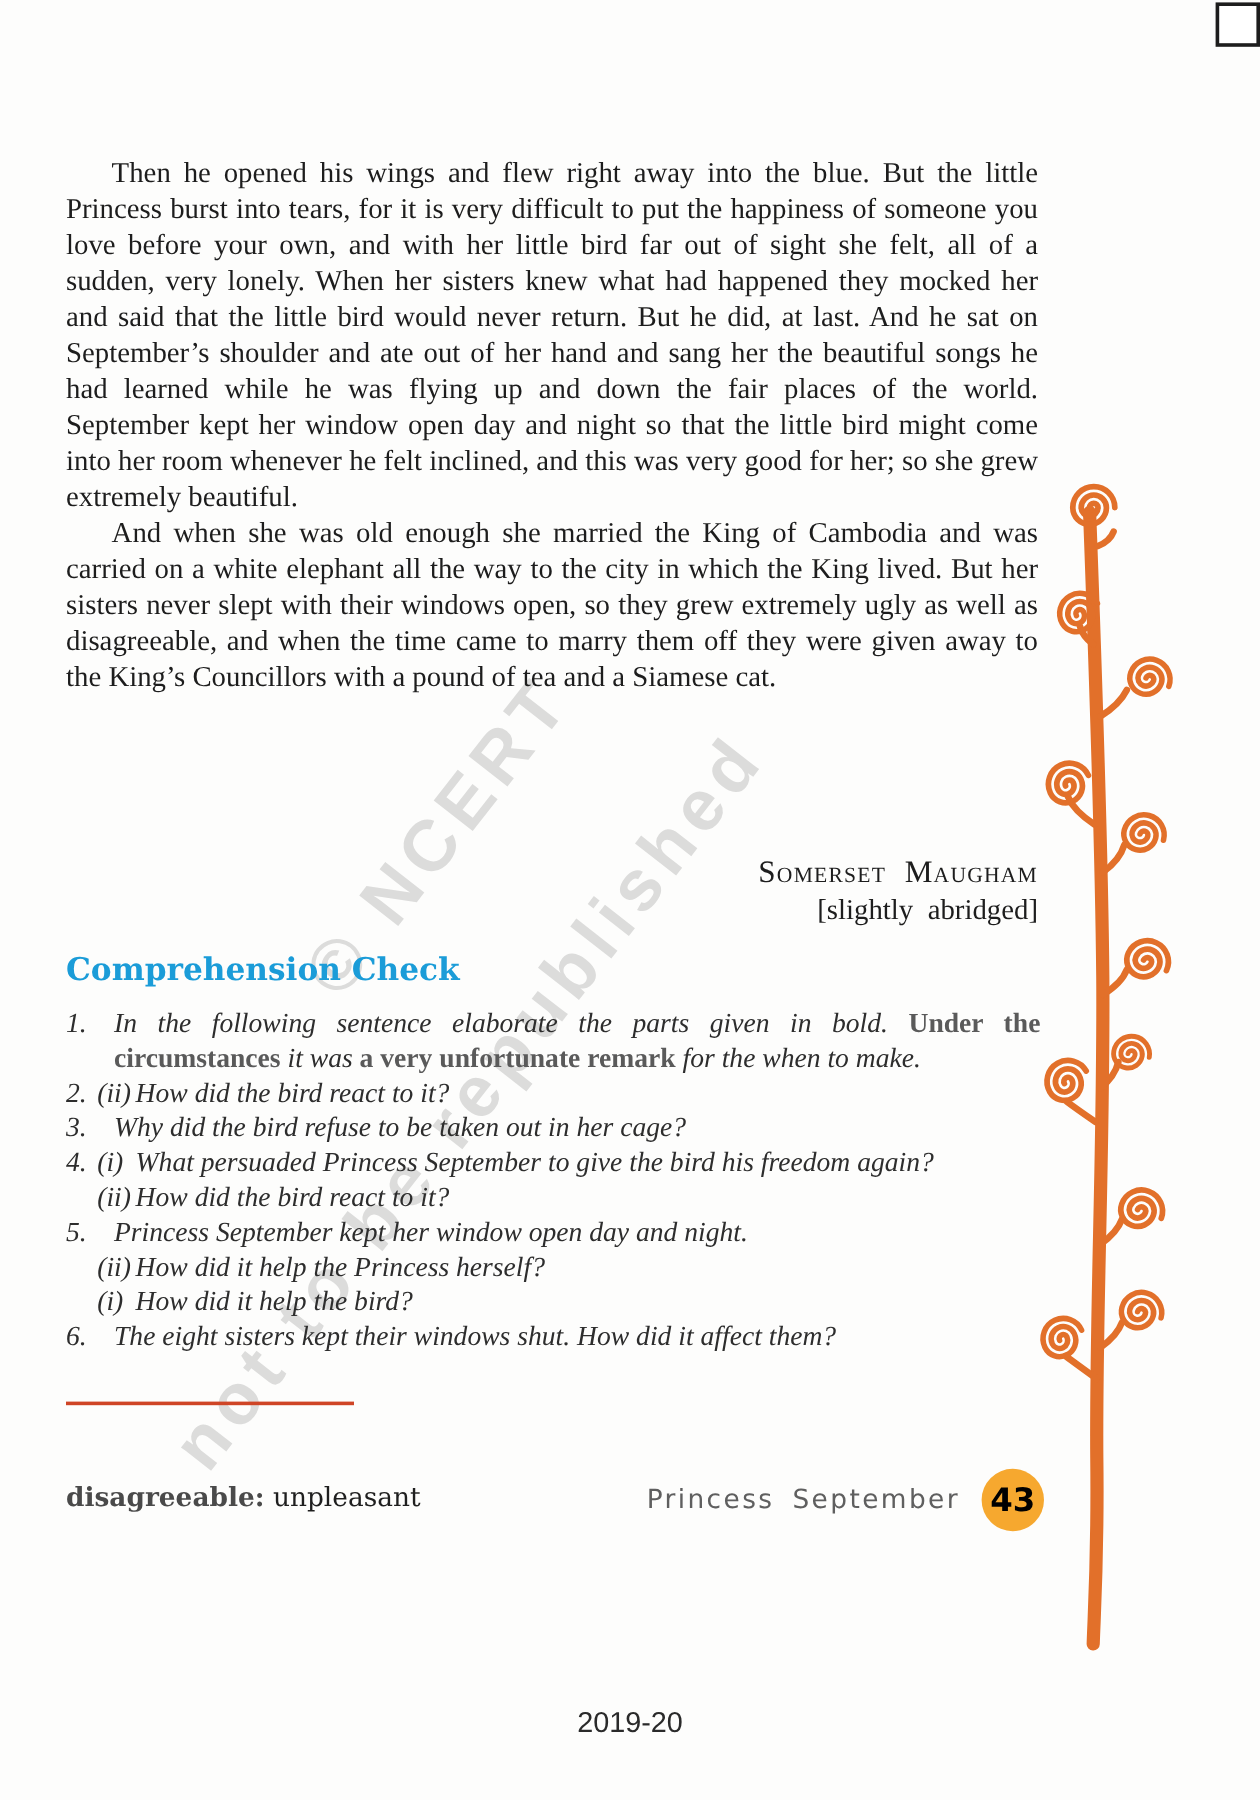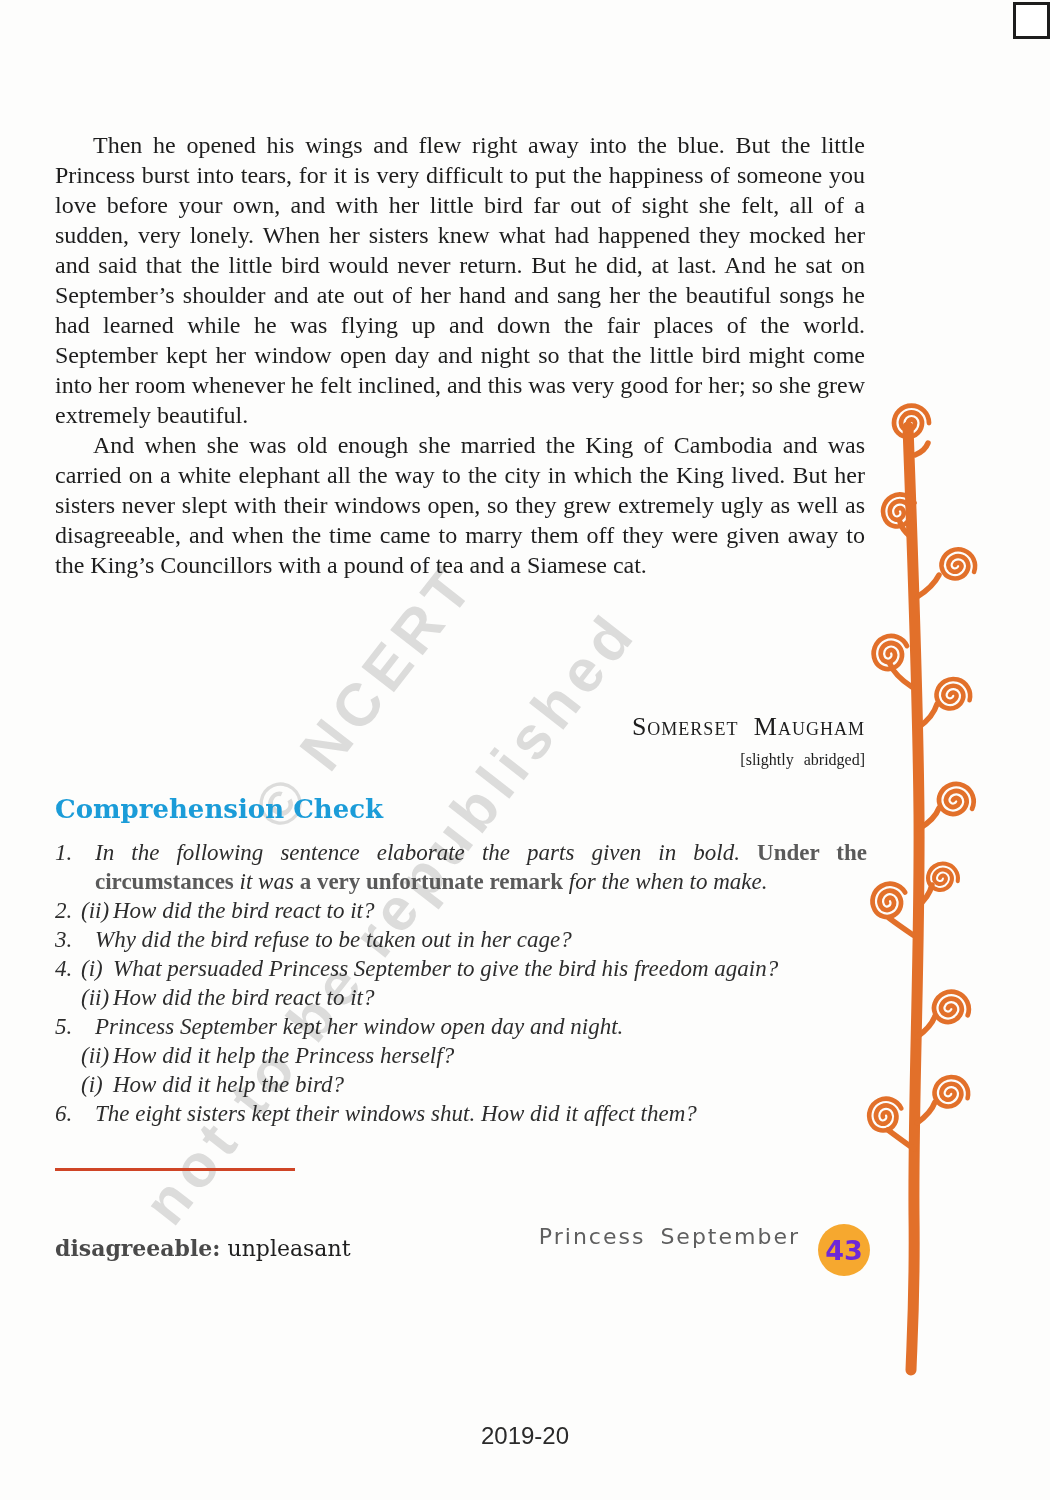--- a/index.html
+++ b/index.html
@@ -20,21 +20,21 @@
   .vine{position:absolute;left:845px;top:395px;width:160px;height:990px;z-index:1;}
 
   
   .story{position:absolute;left:55px;top:130px;width:810px;z-index:2;
          font-size:24px;line-height:30px;text-align:justify;}
   .story p{margin:0;text-indent:38px;}
   .story p.noindent{text-indent:0;}
 
   .author{position:absolute;left:465px;top:710px;width:400px;text-align:right;z-index:2;}
   .author-name{font-variant:small-caps;font-size:26px;letter-spacing:1px;word-spacing:8px;line-height:33px;}
-  .author-note{font-size:16px;line-height:33px;word-spacing:6px;font-family:Liberation Serif, serif;}
+  .author-note{font-size:24px;line-height:33px;word-spacing:6px;font-family:Liberation Serif, serif;}
 
   .cc-heading{position:absolute;left:55px;top:794px;margin:0;z-index:2;
               font-family:"DejaVu Serif",serif;font-weight:bold;font-size:26px;color:#1b9cd8;}
 
   
   .questions{position:absolute;left:55px;top:838px;width:812px;z-index:2;
              font-size:23px;line-height:29px;font-style:italic;color:#2d2d2d;}
   .q{display:flex;align-items:flex-start;}
   .qnum{flex:0 0 40px;}
   .qbody{flex:1;}
@@ -44,25 +44,25 @@
 
   
   .rule{position:absolute;left:55px;top:1168px;width:240px;height:3px;background:#cf4526;z-index:2;}
   .footnote{position:absolute;left:55px;top:1235px;margin:0;z-index:2;
             font-family:"DejaVu Serif",serif;font-size:22px;}
   .footnote b{color:#4a4a4a;}
   .footnote span{color:#1f1f1f;}
 
   
   .footer{position:absolute;left:480px;top:1224px;width:390px;display:flex;
-          justify-content:flex-end;align-items:flex-start;gap:18px;z-index:2;}
+          justify-content:flex-end;align-items:center;gap:18px;z-index:2;}
   .chapter{font-family:"DejaVu Sans",sans-serif;font-size:22px;color:#5f5f5f;letter-spacing:2px;word-spacing:6px;}
   .badge{width:52px;height:52px;border-radius:50%;background:#f6a82f;display:flex;
          align-items:center;justify-content:center;font-family:"DejaVu Sans",sans-serif;
-         font-weight:bold;font-size:27px;color:#6d28d9;}
+         font-weight:bold;font-size:27px;color:#000000;}
 
   .yearline{position:absolute;left:0;top:1422px;width:100%;text-align:center;z-index:2;
             font-family:"Liberation Sans",sans-serif;font-size:24px;color:#2a2a2a;}
 </style>
 </head>
 <body>
 
 <div class="corner-box"></div>
 
 <div class="watermark wm1">© NCERT</div>

